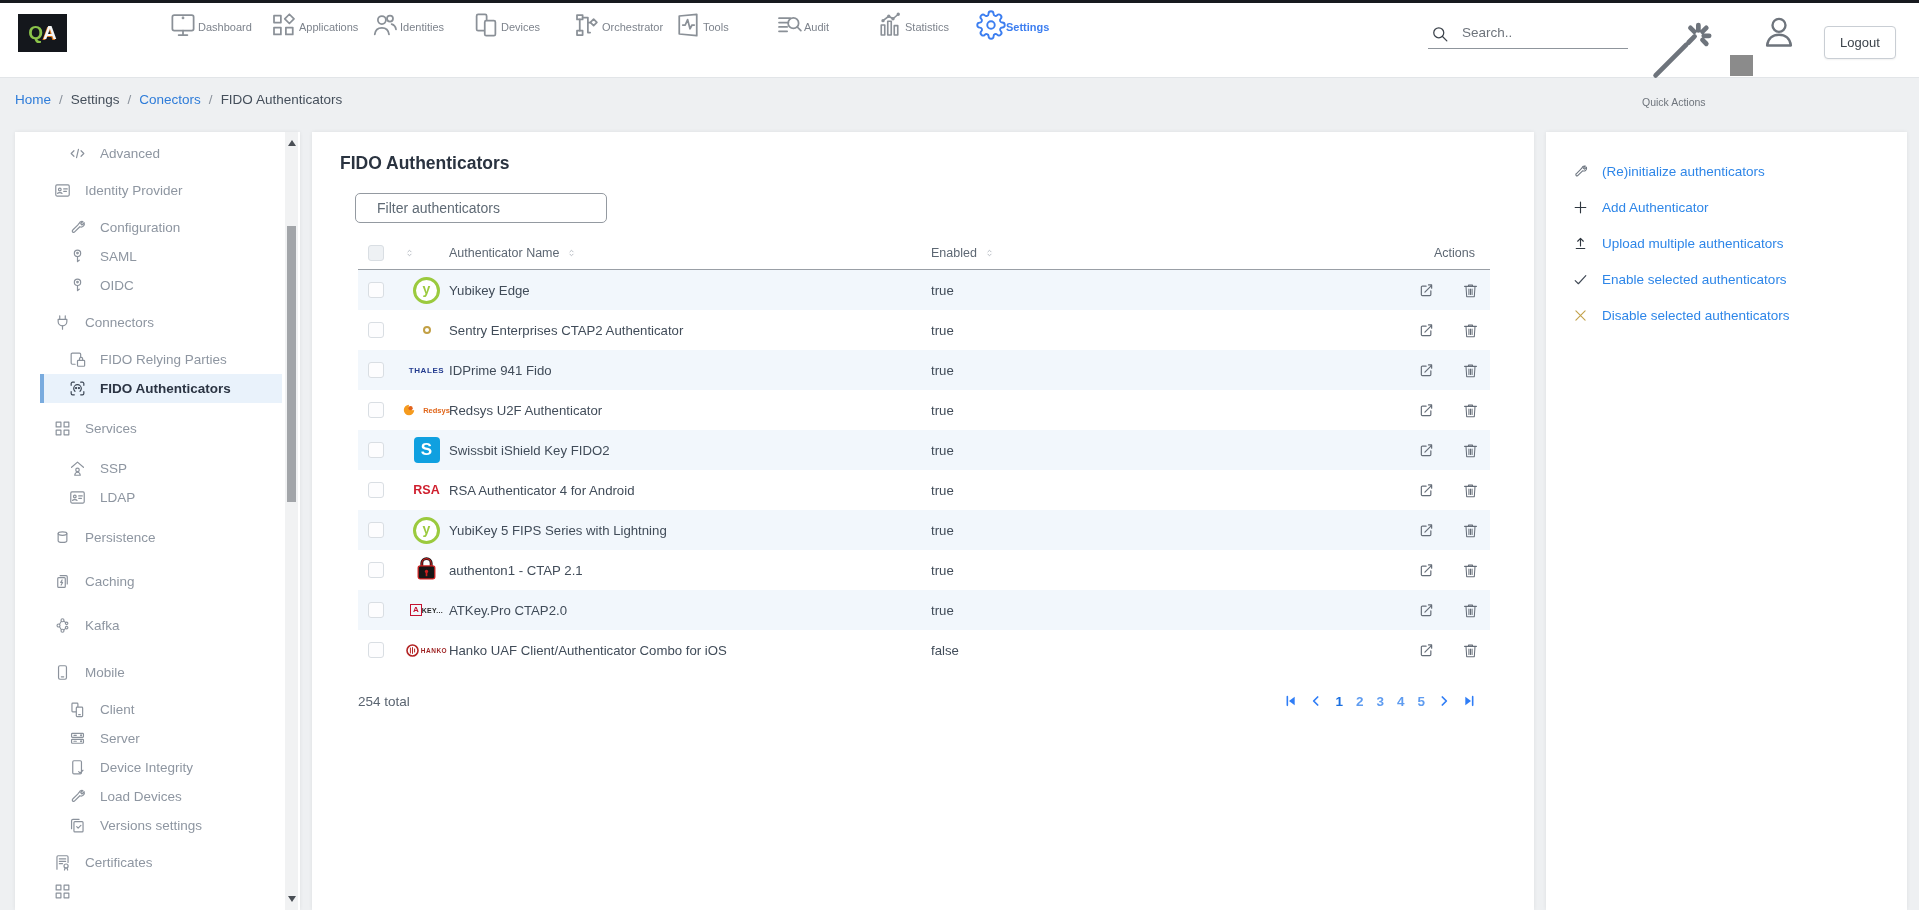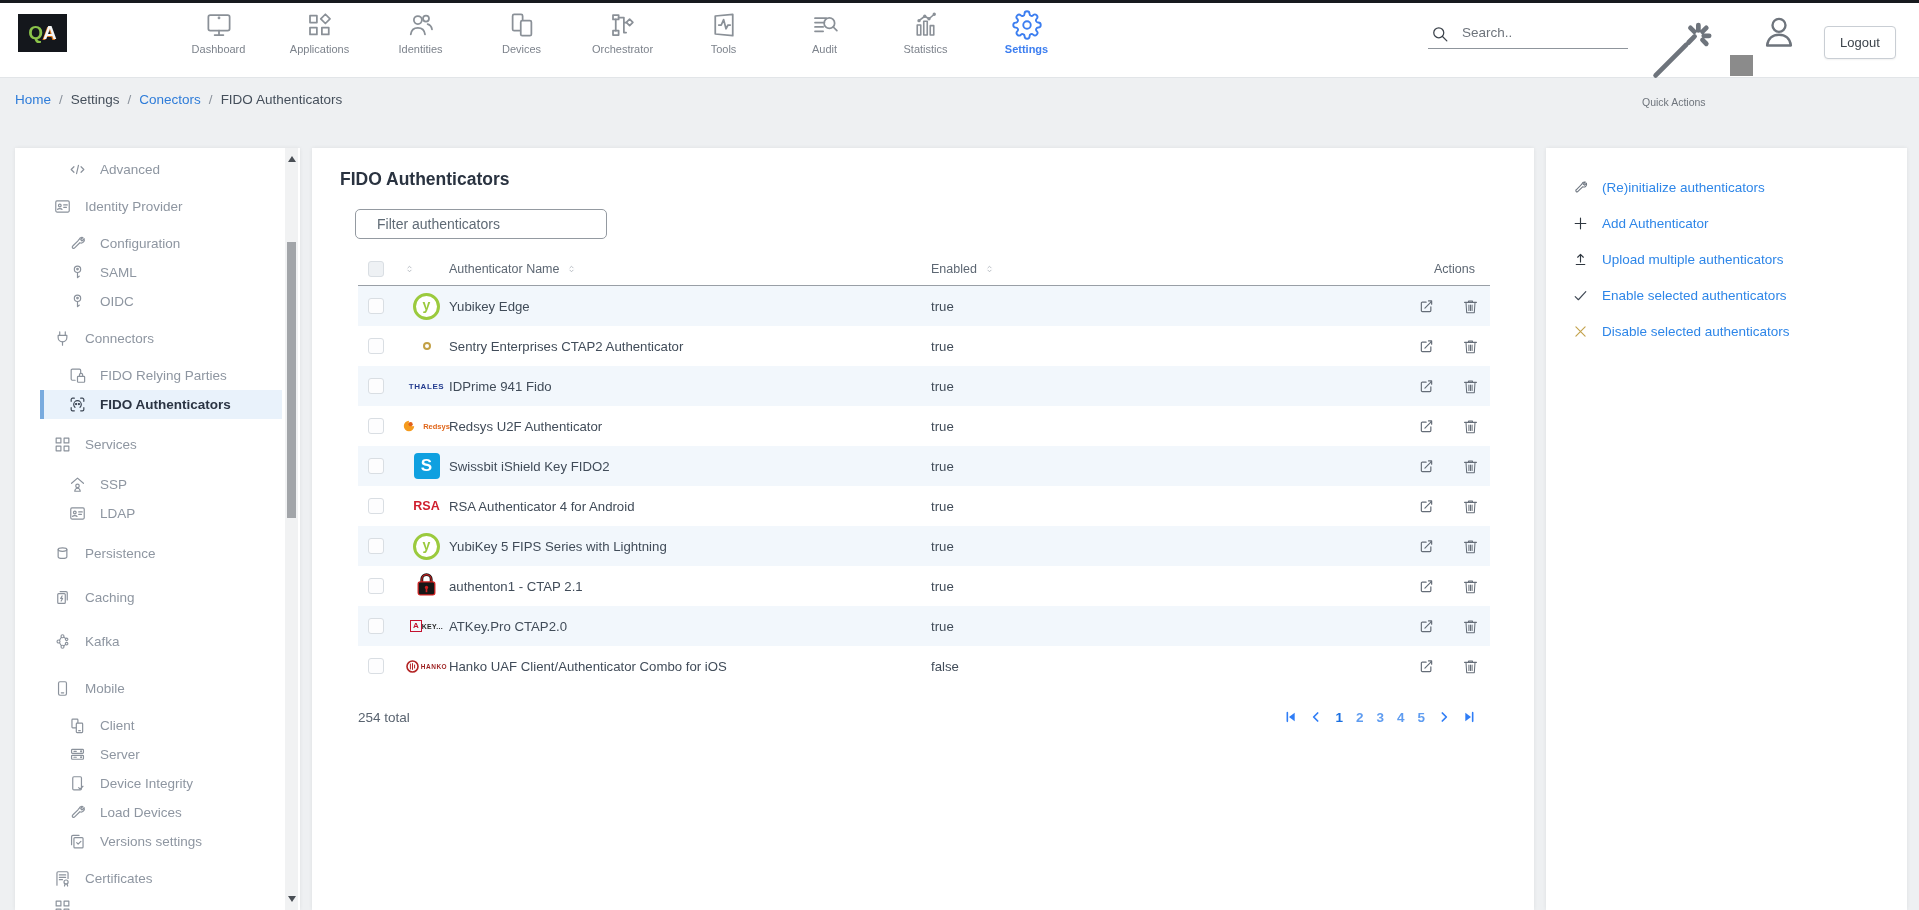--- a/index.html
+++ b/index.html
@@ -4,21 +4,21 @@
 <style>
   * { margin:0; padding:0; box-sizing:border-box; }
   html,body { width:1919px; height:910px; overflow:hidden; font-family:"Liberation Sans",sans-serif; background:#eef0f2; }
   #app { position:relative; width:1919px; height:910px; }
 
   
   #topbar { position:absolute; left:0; top:0; width:1919px; height:78px; background:#fff; border-top:3px solid #171a1f; border-bottom:1px solid #e2e5e8; z-index:5; }
   #logo { position:absolute; left:18px; top:11px; width:49px; height:38px; background:#14171c; color:#fff; display:flex; align-items:center; justify-content:center; font-size:19px; font-weight:700; cursor:pointer; }
   #logo span b { color:#8bc34a; } #logo span i { font-style:normal; color:#f5f6f7; text-shadow:-1px 1px 0 #e07b20; }
   #nav-items { position:absolute; left:168px; top:7px; display:flex; }
-  .nav-item { width:101px; display:flex; flex-direction:column; align-items:center; cursor:pointer; color:#8a9097;text-align:right; }
+  .nav-item { width:101px; display:flex; align-items:center; cursor:pointer; color:#8a9097;text-align:right; }
   .nav-item .ic { width:30px; height:30px; }
   .nav-item .nav-label { margin-top:3px; font-size:11px; color:#7d838c; }
   .nav-item.active { color:#3c7ef0; }
   .nav-item.active .nav-label { color:#3c7ef0; font-weight:700; }
   .ic svg { width:100%; height:100%; display:block; }
   #search { position:absolute; left:1428px; top:16px; width:200px; }
   #search .ic { position:absolute; left:2px; top:5px; width:20px; height:20px; color:#3c434b; }
   #search input { width:200px; border:none; outline:none; border-bottom:1px solid #8f959c; background:transparent; padding:6px 4px 8px 34px; font-size:13.5px; color:#4a5260; font-family:inherit; }
   #search input::placeholder { color:#6e747c; }
   #quick { position:absolute; left:1642px; top:10px; width:76px; text-align:left; cursor:pointer; }
@@ -27,21 +27,21 @@
   #flag { position:absolute; left:1730px; top:52px; width:23px; height:21px; background:#8b8b8b; cursor:pointer; }
   #avatar { position:absolute; left:1760px; top:9px; width:38px; height:40px; color:#6e747c; cursor:pointer; }
   #logout { position:absolute; left:1824px; top:23px; padding:8px 15px; background:#fff; border:1px solid #c9ced4; border-radius:4px; box-shadow:0 1px 2px rgba(0,0,0,.06); font-size:13px; color:#3c434b; font-family:inherit; cursor:pointer; }
 
   
   #breadcrumb { position:absolute; left:15px; top:92px; font-size:13.5px; color:#454f5b; }
   #breadcrumb .bc-link { color:#2e7cd9; cursor:pointer; }
   #breadcrumb .bc-sep { color:#8a929c; margin:0 8px; }
 
   
-  .card { position:absolute; top:148px; bottom:0; background:#fff; box-shadow:0 0 4px rgba(0,0,0,.07); overflow:hidden; }
+  .card { position:absolute; top:132px; bottom:0; background:#fff; box-shadow:0 0 4px rgba(0,0,0,.07); overflow:hidden; }
   #sidebar { left:15px; width:285px; }
   #main { left:312px; width:1222px; }
   #rightpanel { left:1546px; width:361px; }
 
   
   #side-menu { padding-top:7px; }
   .sd-item { display:flex; align-items:center; height:29px; padding-left:38px; cursor:pointer; color:#8e96a1; font-size:13.5px; white-space:nowrap; }
   .sd-item.lvl1 { padding-left:53px; }
   .sd-item .ic { width:19px; height:19px; margin-right:13px; flex:0 0 auto; color:#8b929c; }
   .sd-item.g1 { margin-top:8px; } .sd-item.g2 { margin-top:11px; } .sd-item.g3 { margin-top:15px; } .sd-item.g4 { margin-top:18px; }

